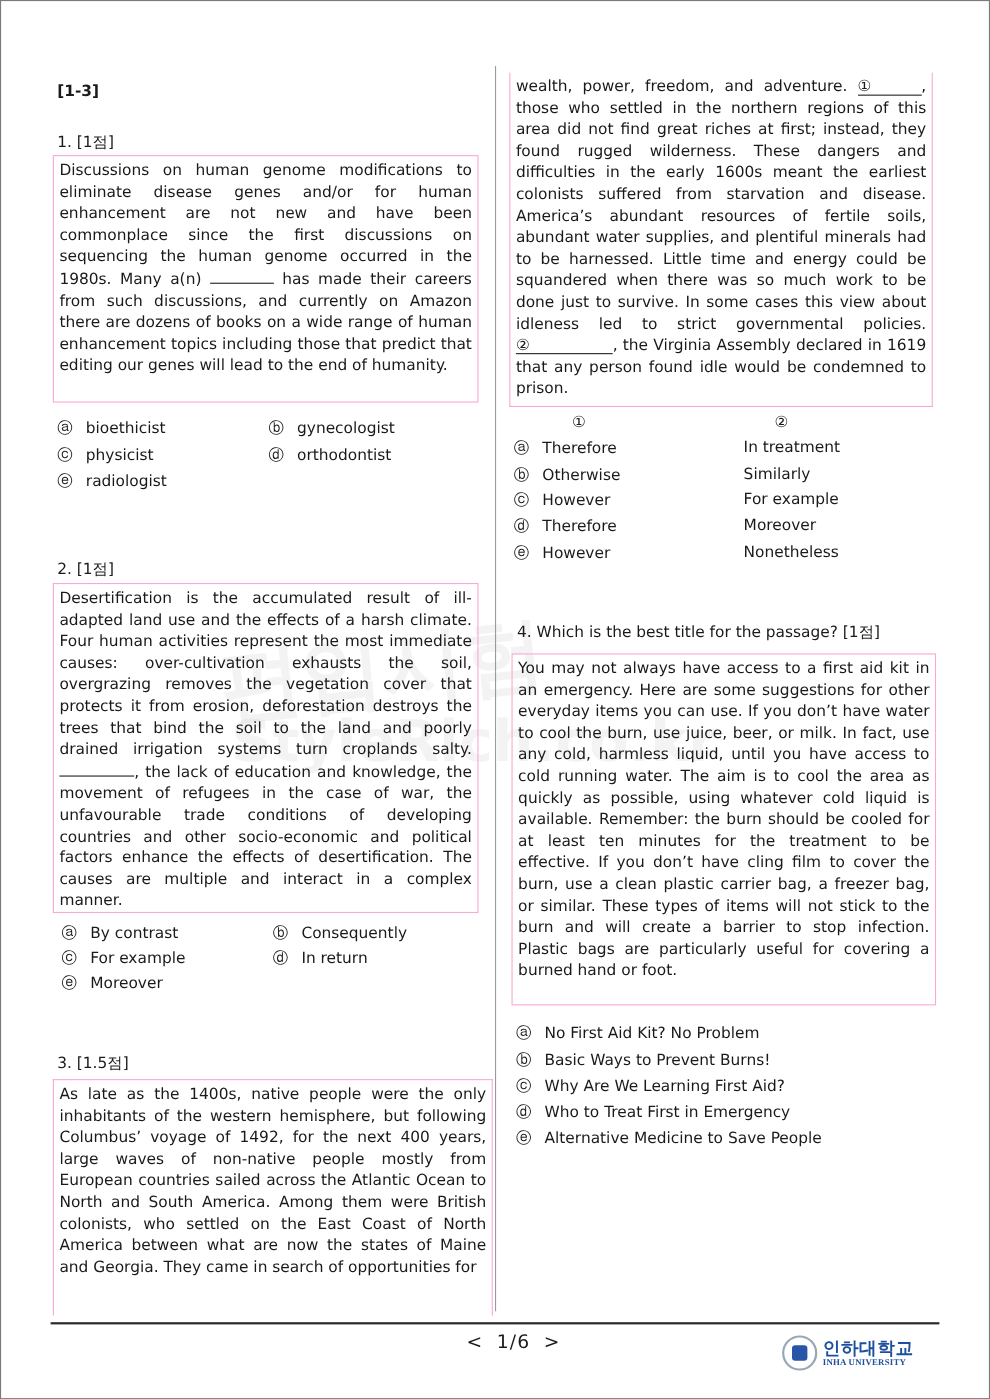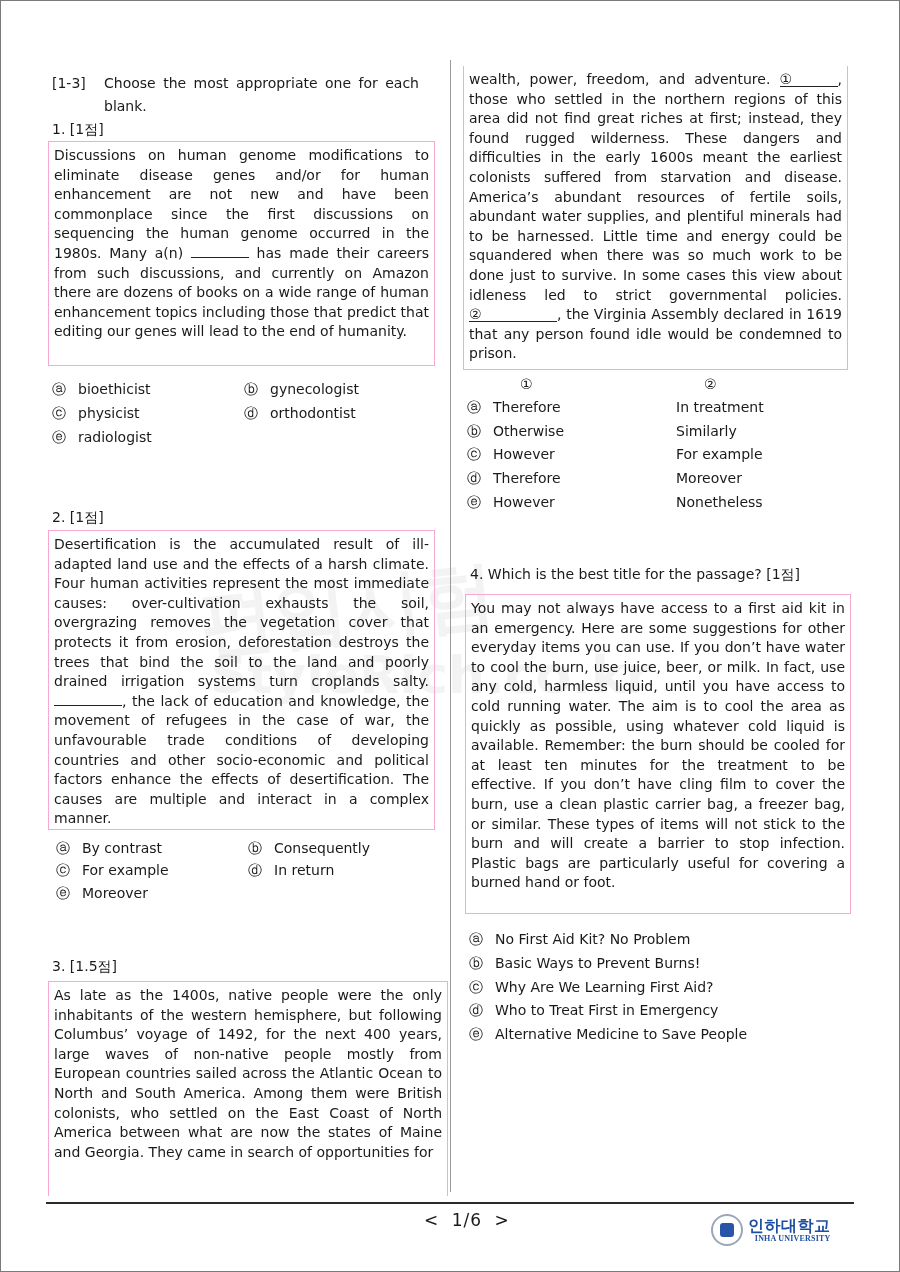--- a/index.html
+++ b/index.html
@@ -1,53 +1,52 @@
 <!DOCTYPE html>
 <html><head>
 <meta charset="utf-8">
 <style>
   html, body { margin:0; padding:0; background:#fff; }
   body { width:900px; height:1272px; position:relative; overflow:hidden;
          font-family:"DejaVu Sans", sans-serif; color:#1a1a1a; }
   .page { position:absolute; left:0; top:0; width:898px; height:1270px; border:1px solid #7a7a7a; }
   .col-divider { position:absolute; left:450px; top:60px; width:1px; height:1132px; background:#9a9a9a; }
-  .instr { position:absolute; left:52px; top:72px; width:384px; font-size:14px; line-height:23px; display:flex; }
+  .instr { position:absolute; left:52px; top:72px; width:384px; font-size:14px; line-height:23px; display:flex;font-weight:bold; }
   .instr .tag { width:52px; flex:none; }
   .qhead { position:absolute; font-size:14px; }
   .box { position:absolute; border:1px solid #f9a8d4; padding:4px 5px 4px 5px; box-sizing:border-box;
          text-align:justify; text-align-last:left; font-size:14px; line-height:19.6px; }
   .blank { display:inline-block; border-bottom:1px solid #222; height:13px; vertical-align:baseline; text-align:center; line-height:13px; }
   .opts { position:absolute; font-size:14px; }
   .opt { position:absolute; white-space:nowrap; }
   .circ { display:inline-block; width:14px; margin-right:12px; text-align:center; }
   .footer-rule { position:absolute; left:46px; top:1202px; width:808px; height:2px; background:#2a2a2a; }
   .pager { position:absolute; left:424px; top:1210px; font-size:17px; letter-spacing:1px; }
   .pager span { cursor:pointer; }
   .logo { position:absolute; left:711px; top:1214px; display:flex; align-items:center; }
   .logo .seal { width:32px; height:32px; border-radius:50%; border:2px solid #9aa7b8; box-sizing:border-box;
                 display:flex; align-items:center; justify-content:center; background:#fff; }
   .logo .seal i { width:14px; height:14px; border-radius:3px; background:#2855a8; display:block; }
-  .logo .txt { margin-left:5px;text-align:right; }
+  .logo .txt { margin-left:5px; }
   .logo .kr { font-size:16px; font-weight:bold; color:#1d4f9f; letter-spacing:0.5px; line-height:17px; }
   .logo .en { font-family:"Liberation Serif", serif; font-size:8px; font-weight:bold; color:#1d4f9f; letter-spacing:0.2px; }
   .wm { position:absolute; color:rgba(190,190,190,0.18); font-weight:bold; pointer-events:none; }
 </style>
 </head>
 <body>
 
 <div class="page"></div>
 
 <div class="wm" style="left:200px;top:560px;font-size:74px;transform:rotate(-6deg);">편입시험</div>
 <div class="wm" style="left:210px;top:645px;font-size:52px;">StyleRich.co.kr</div>
 
 <div class="col-divider"></div>
 
 <div class="instr">
   <span class="tag">[1-3]</span>
-  <span style="word-spacing:3px;">Choose the most appropriate one for each blank.</span>
 </div>
 
 <div class="qhead" style="left:52px;top:121px;">
   <span>1.</span>
   <span>[1점]</span>
 </div>
 <div class="box" style="left:48px;top:141px;width:387px;height:225px;">
   <span>Discussions on human genome modifications to eliminate disease genes and/or for human enhancement are not new and have been commonplace since the first discussions on sequencing the human genome occurred in the 1980s. Many a(n) </span><span class="blank" style="width:58px;"></span><span> has made their careers from such discussions, and currently on Amazon there are dozens of books on a wide range of human enhancement topics including those that predict that editing our genes will lead to the end of humanity.</span>
 </div>
 <div class="opts">

